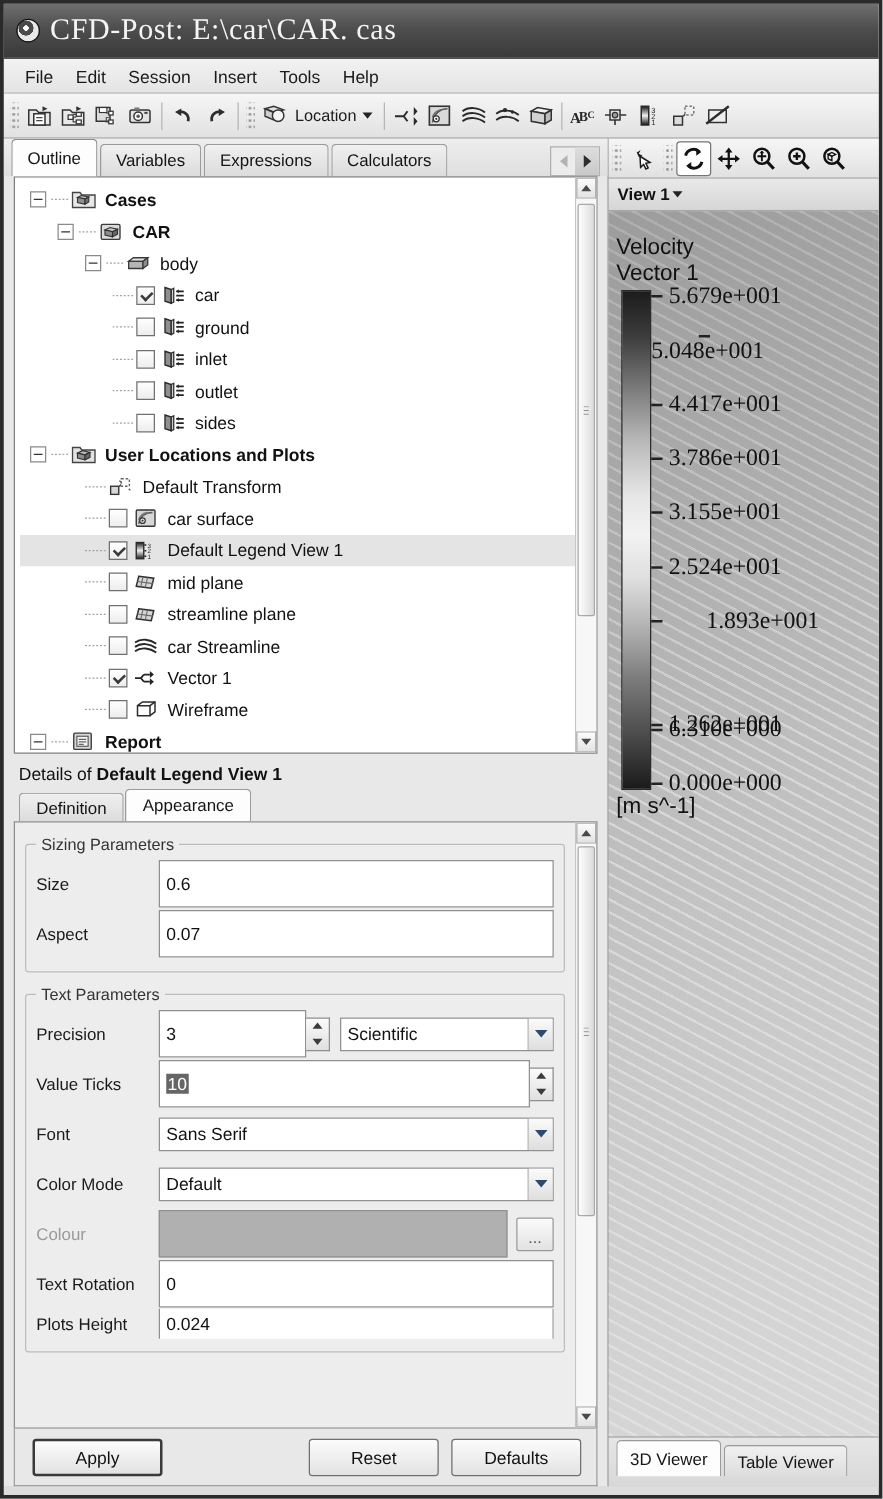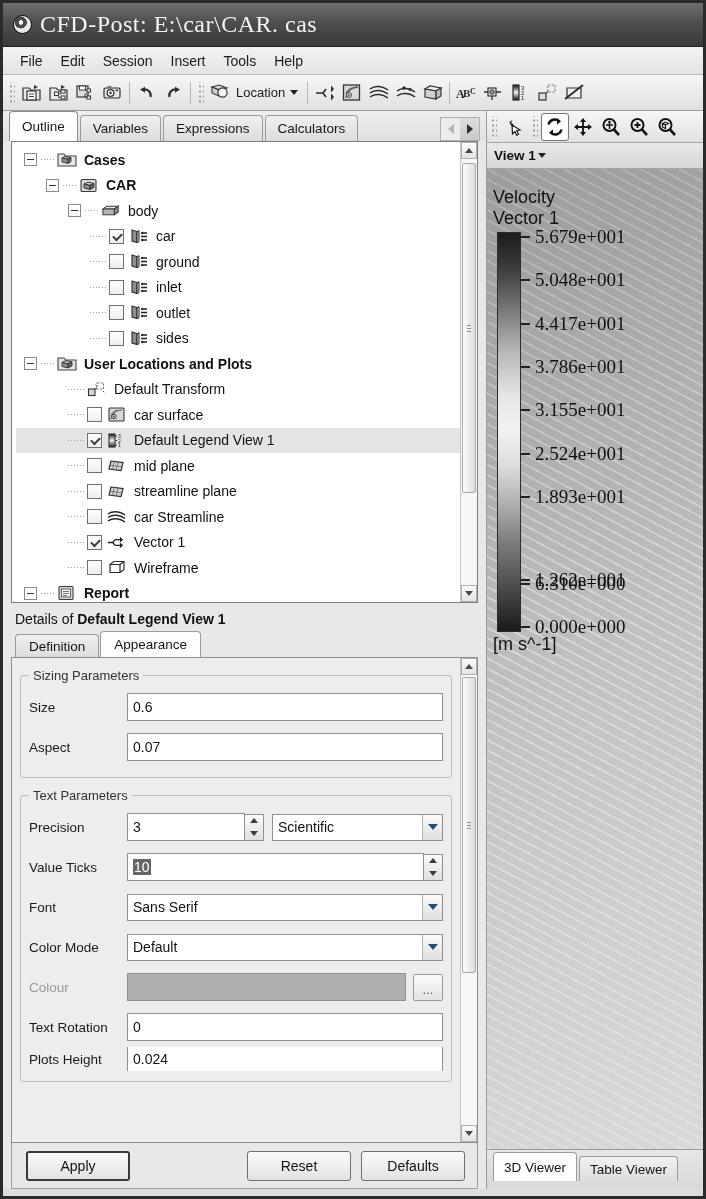--- a/index.html
+++ b/index.html
@@ -176,21 +176,21 @@
   }
   .form-body { flex: 1; padding: 6px 6px 0 6px; overflow: hidden; position: relative; }
   fieldset.group {
     border: 1px solid #bdbdbd; border-radius: 3px; margin: 4px 2px 10px 2px; padding: 4px 8px 10px 8px;
   }
   fieldset.group > legend { font-size: 13px; color: #333; padding: 0 4px; }
   .frow { display: flex; align-items: center; height: 40px; }
   .flabel { width: 98px; font-size: 13.5px; color: #1a1a1a; flex: 0 0 auto; }
   .flabel.dim { color: #9a9a9a; }
   .ftext {
-    flex: 1; height: 28px; background: #fff; border: 1px solid #909090;
+    flex: 1; height: 38px; background: #fff; border: 1px solid #909090;
     display: flex; align-items: center; padding: 0 5px; font-size: 14px; color: #111;
   }
   .ftext.swatch { background: #b0b0b0; }
   .sel-hl { background: #666; color: #fff; padding: 0 1px; }
   .spin {
     width: 19px; height: 27px; flex: 0 0 auto; border: 1px solid #909090; border-left: none;
     background: linear-gradient(#fbfbfb,#e0e0e0);
     display: flex; flex-direction: column; align-items: center; justify-content: space-around;
   }
   .sp-u { width:0;height:0;border-left:4px solid transparent;border-right:4px solid transparent;border-bottom:5px solid #3c3c3c; }
@@ -916,41 +916,41 @@
         <div class="legend">
           <div class="lg-title">Velocity</div>
           <div class="lg-title">Vector 1</div>
           <div class="lg-body">
             <div class="lg-bar"></div>
             <div class="lg-ticks" id="lg-ticks">
                 <div class="lg-tick" style="top: 5px;">
                   <span class="dash"></span>
                   <span class="val">5.679e+001</span>
                 </div>
-                <div class="lg-tick" style="top: 48.3333px;">
+                <div class="lg-tick" style="top: 48.3333px; flex-direction: column;">
                   <span class="dash"></span>
                   <span class="val">5.048e+001</span>
                 </div>
                 <div class="lg-tick" style="top: 91.6667px;">
                   <span class="dash"></span>
                   <span class="val">4.417e+001</span>
                 </div>
                 <div class="lg-tick" style="top: 135px;">
                   <span class="dash"></span>
                   <span class="val">3.786e+001</span>
                 </div>
                 <div class="lg-tick" style="top: 178.333px;">
                   <span class="dash"></span>
                   <span class="val">3.155e+001</span>
                 </div>
                 <div class="lg-tick" style="top: 221.667px;">
                   <span class="dash"></span>
                   <span class="val">2.524e+001</span>
                 </div>
-                <div class="lg-tick" style="top: 265px;">
+                <div class="lg-tick" style="top: 265px; gap: 30px;">
                   <span class="dash"></span>
                   <span class="val">1.893e+001</span>
                 </div>
                 <div class="lg-tick" style="top: 308.333px; margin-top: 40px;">
                   <span class="dash"></span>
                   <span class="val">1.262e+001</span>
                 </div>
                 <div class="lg-tick" style="top: 351.667px;">
                   <span class="dash"></span>
                   <span class="val">6.310e+000</span>

